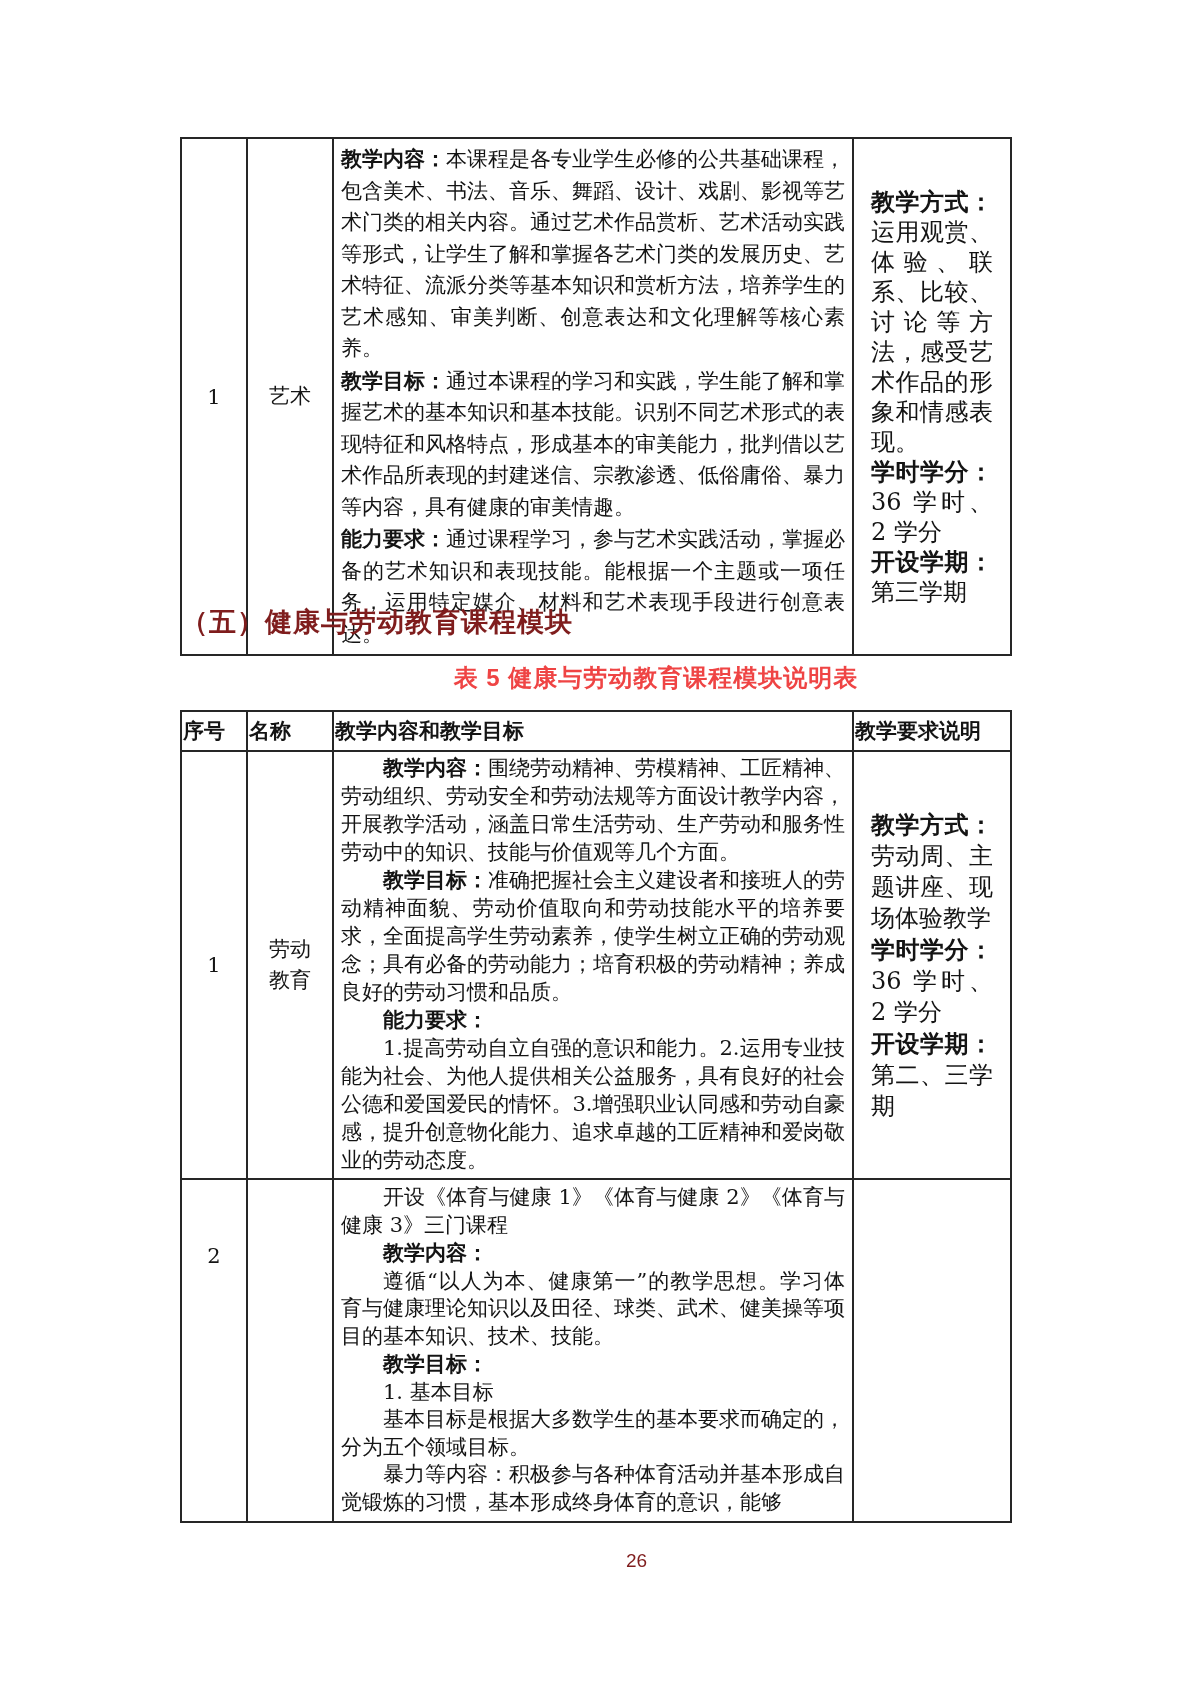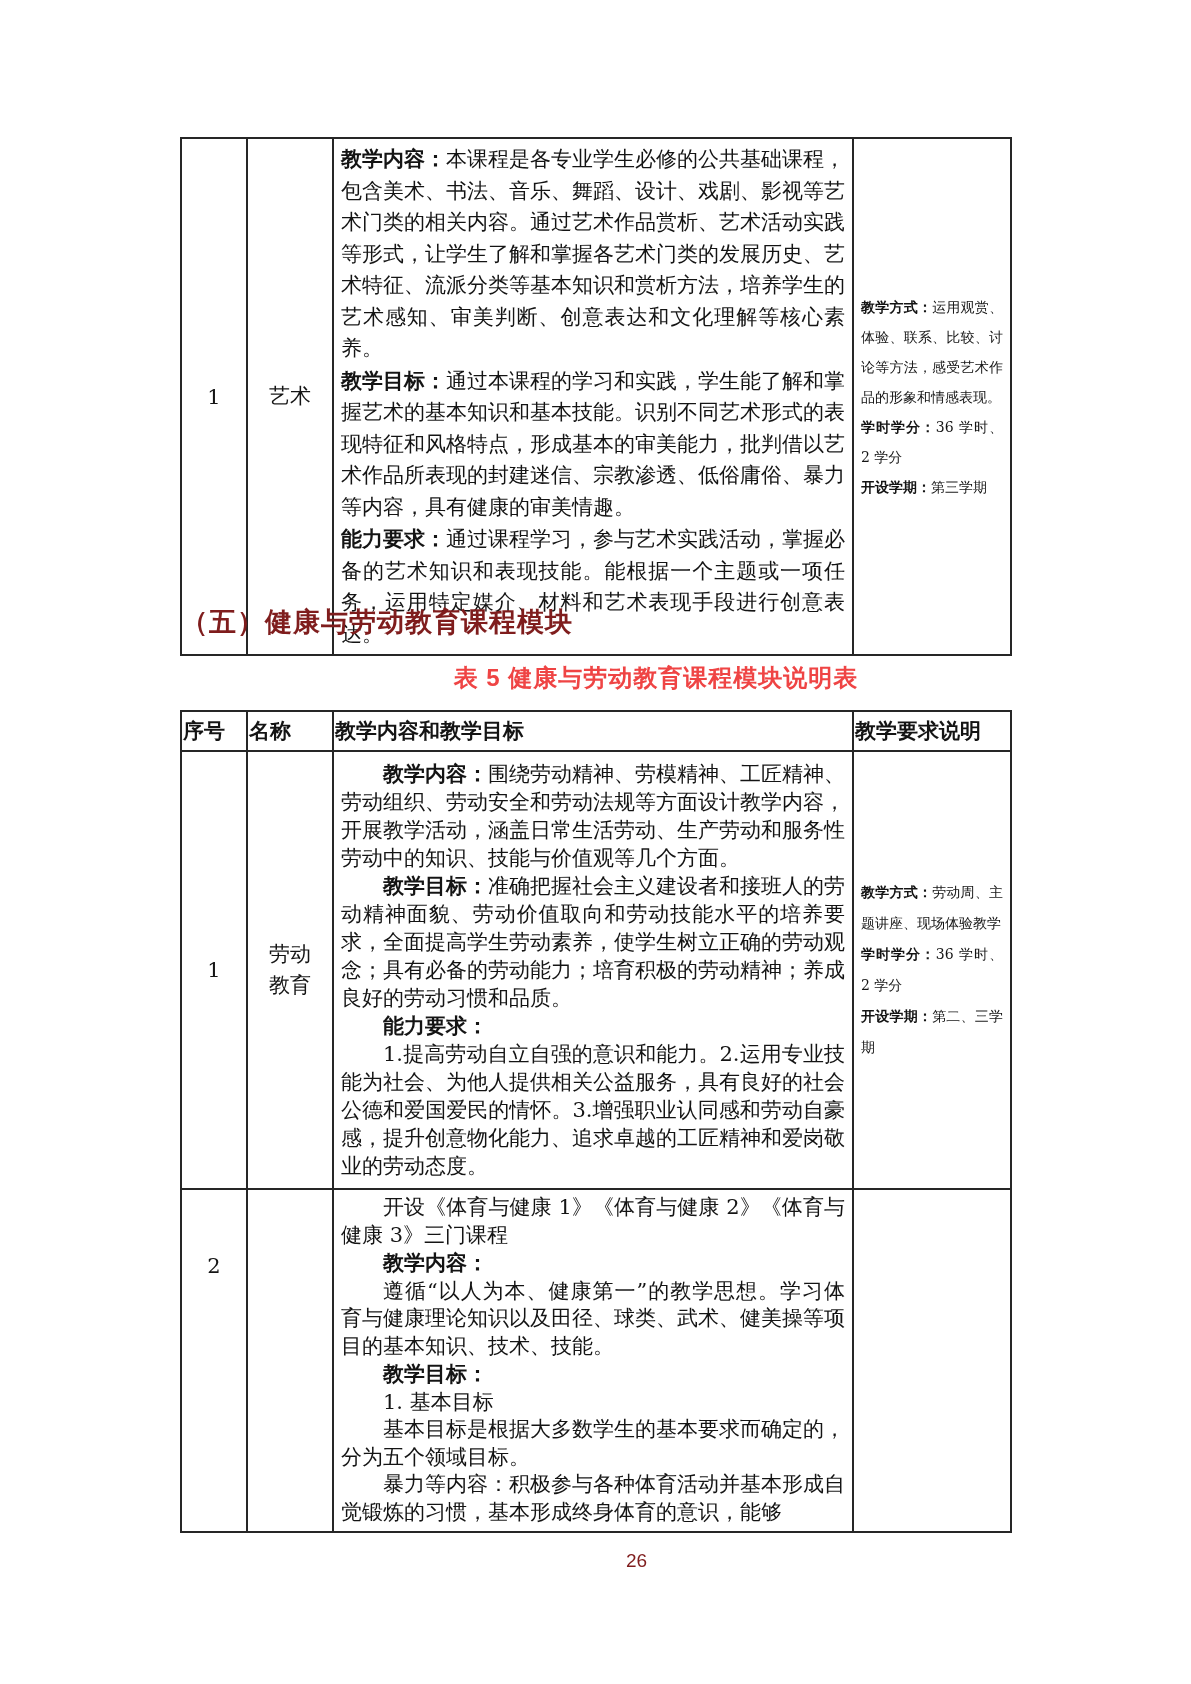--- a/index.html
+++ b/index.html
@@ -11,24 +11,24 @@
   table.doc { border-collapse:collapse; table-layout:fixed; position:absolute; left:180px; }
   table.doc td, table.doc th { border:2px solid #262626; box-sizing:border-box; overflow:hidden; }
   .t-top { top:137px; }
   .t5 { top:710px; }
 
   td.c1, td.c2 { text-align:center; vertical-align:middle; font-size:21px; }
   td.c2 { padding:0 11px; line-height:31px;border-radius:27px; }
 
   td.c3 { vertical-align:top; text-align:justify; font-size:21px;margin-top:28px; }
   .t-top td.c3 { line-height:31.5px; padding:4px 7px; }
-  .t5 tr.r1 td.c3 { line-height:28px; padding:8px 7px; }
+  .t5 tr.r1 td.c3 { line-height:28px; padding:2px 7px; }
   .t5 tr.r2 td.c3 { line-height:27.5px; padding:4px 7px; }
 
-  td.c4 { vertical-align:middle; text-align:justify; font-size:14px; padding:0 7px; }
+  td.c4 { vertical-align:middle; text-align:justify; font-size:24px; padding:0 17px; }
   .t-top td.c4 { line-height:30px; }
   .t5 td.c4 { line-height:31px; }
 
   .t-top tr.r1 { height:449px; }
   .t5 tr.hdr { height:40px; }
   .t5 tr.r1 { height:428px; }
   .t5 tr.r2 { height:343px; }
   .t5 tr.r2 td.c1 { vertical-align:top; padding-top:64px; }
 
   .t5 th { font-size:21px; font-weight:bold; text-align:left; vertical-align:middle; }

